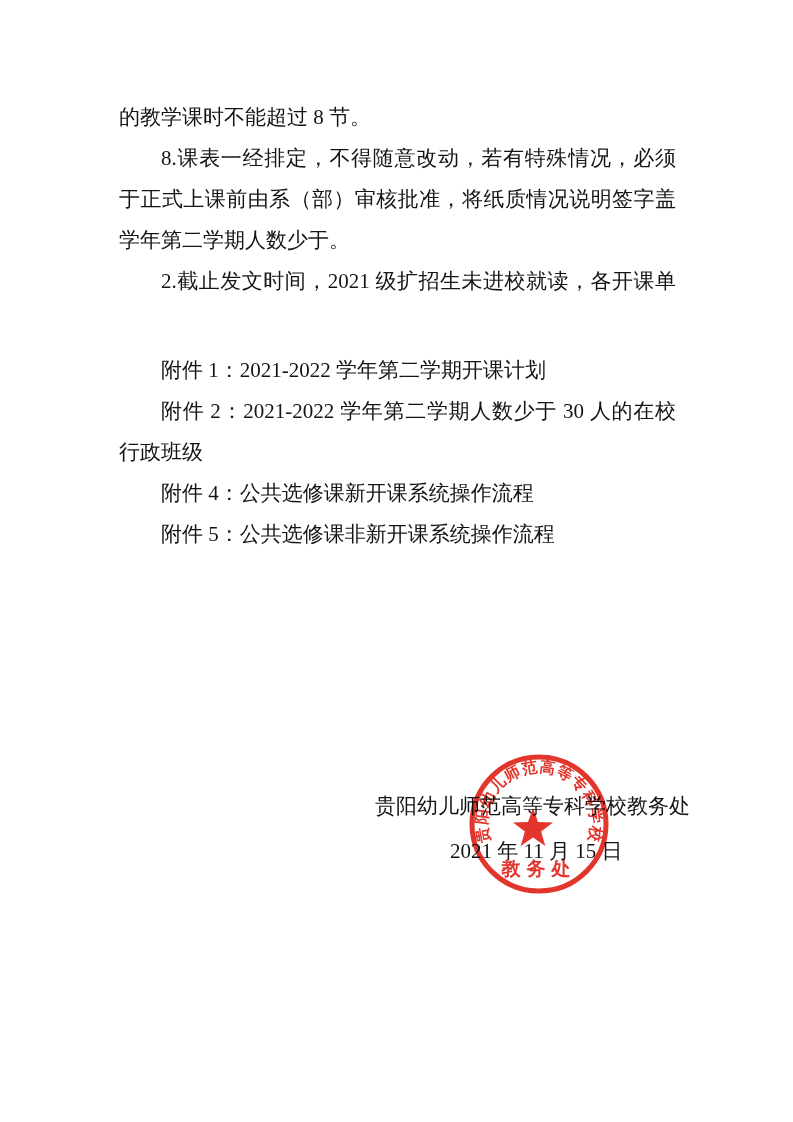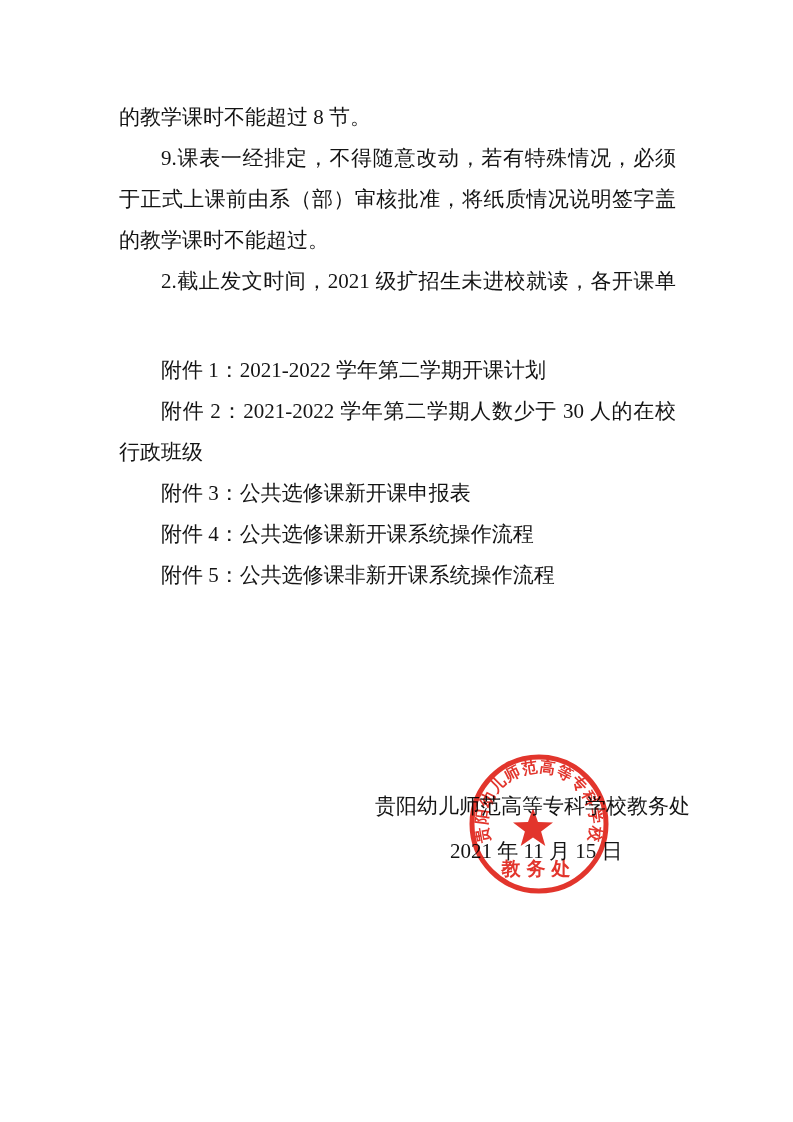--- a/index.html
+++ b/index.html
@@ -37,30 +37,29 @@
   }
   .seal svg{display:block;width:150px;height:150px;}
 </style>
 </head>
 <body>
 
 <div class="page">
 
   <div class="content">
     <div class="line">的教学课时不能超过 8 节。</div>
-    <div class="line indent fill">9.课表一经排定，不得随意改动，若有特殊情况，必须</div>
+    <div class="line indent fill">8.课表一经排定，不得随意改动，若有特殊情况，必须</div>
     <div class="line fill">于正式上课前由系（部）审核批准，将纸质情况说明签字盖</div>
-    <div class="line">的教学课时不能超过。</div>
+    <div class="line">学年第二学期人数少于。</div>
     <div class="line indent fill">2.截止发文时间，2021 级扩招生未进校就读，各开课单</div>
 
     <div class="attachments">
       <div class="line indent">附件 1：2021-2022 学年第二学期开课计划</div>
       <div class="line indent fill">附件 2：2021-2022 学年第二学期人数少于 30 人的在校</div>
       <div class="line">行政班级</div>
-      <div class="line indent">附件 3：公共选修课新开课申报表</div>
       <div class="line indent">附件 4：公共选修课新开课系统操作流程</div>
       <div class="line indent">附件 5：公共选修课非新开课系统操作流程</div>
     </div>
   </div>
 
   <div class="signature-org">贵阳幼儿师范高等专科学校教务处</div>
   <div class="signature-date">2021 年 11 月 15 日</div>
 
   <div class="seal">
     <svg viewBox="0 0 150 150" xmlns="http://www.w3.org/2000/svg">

